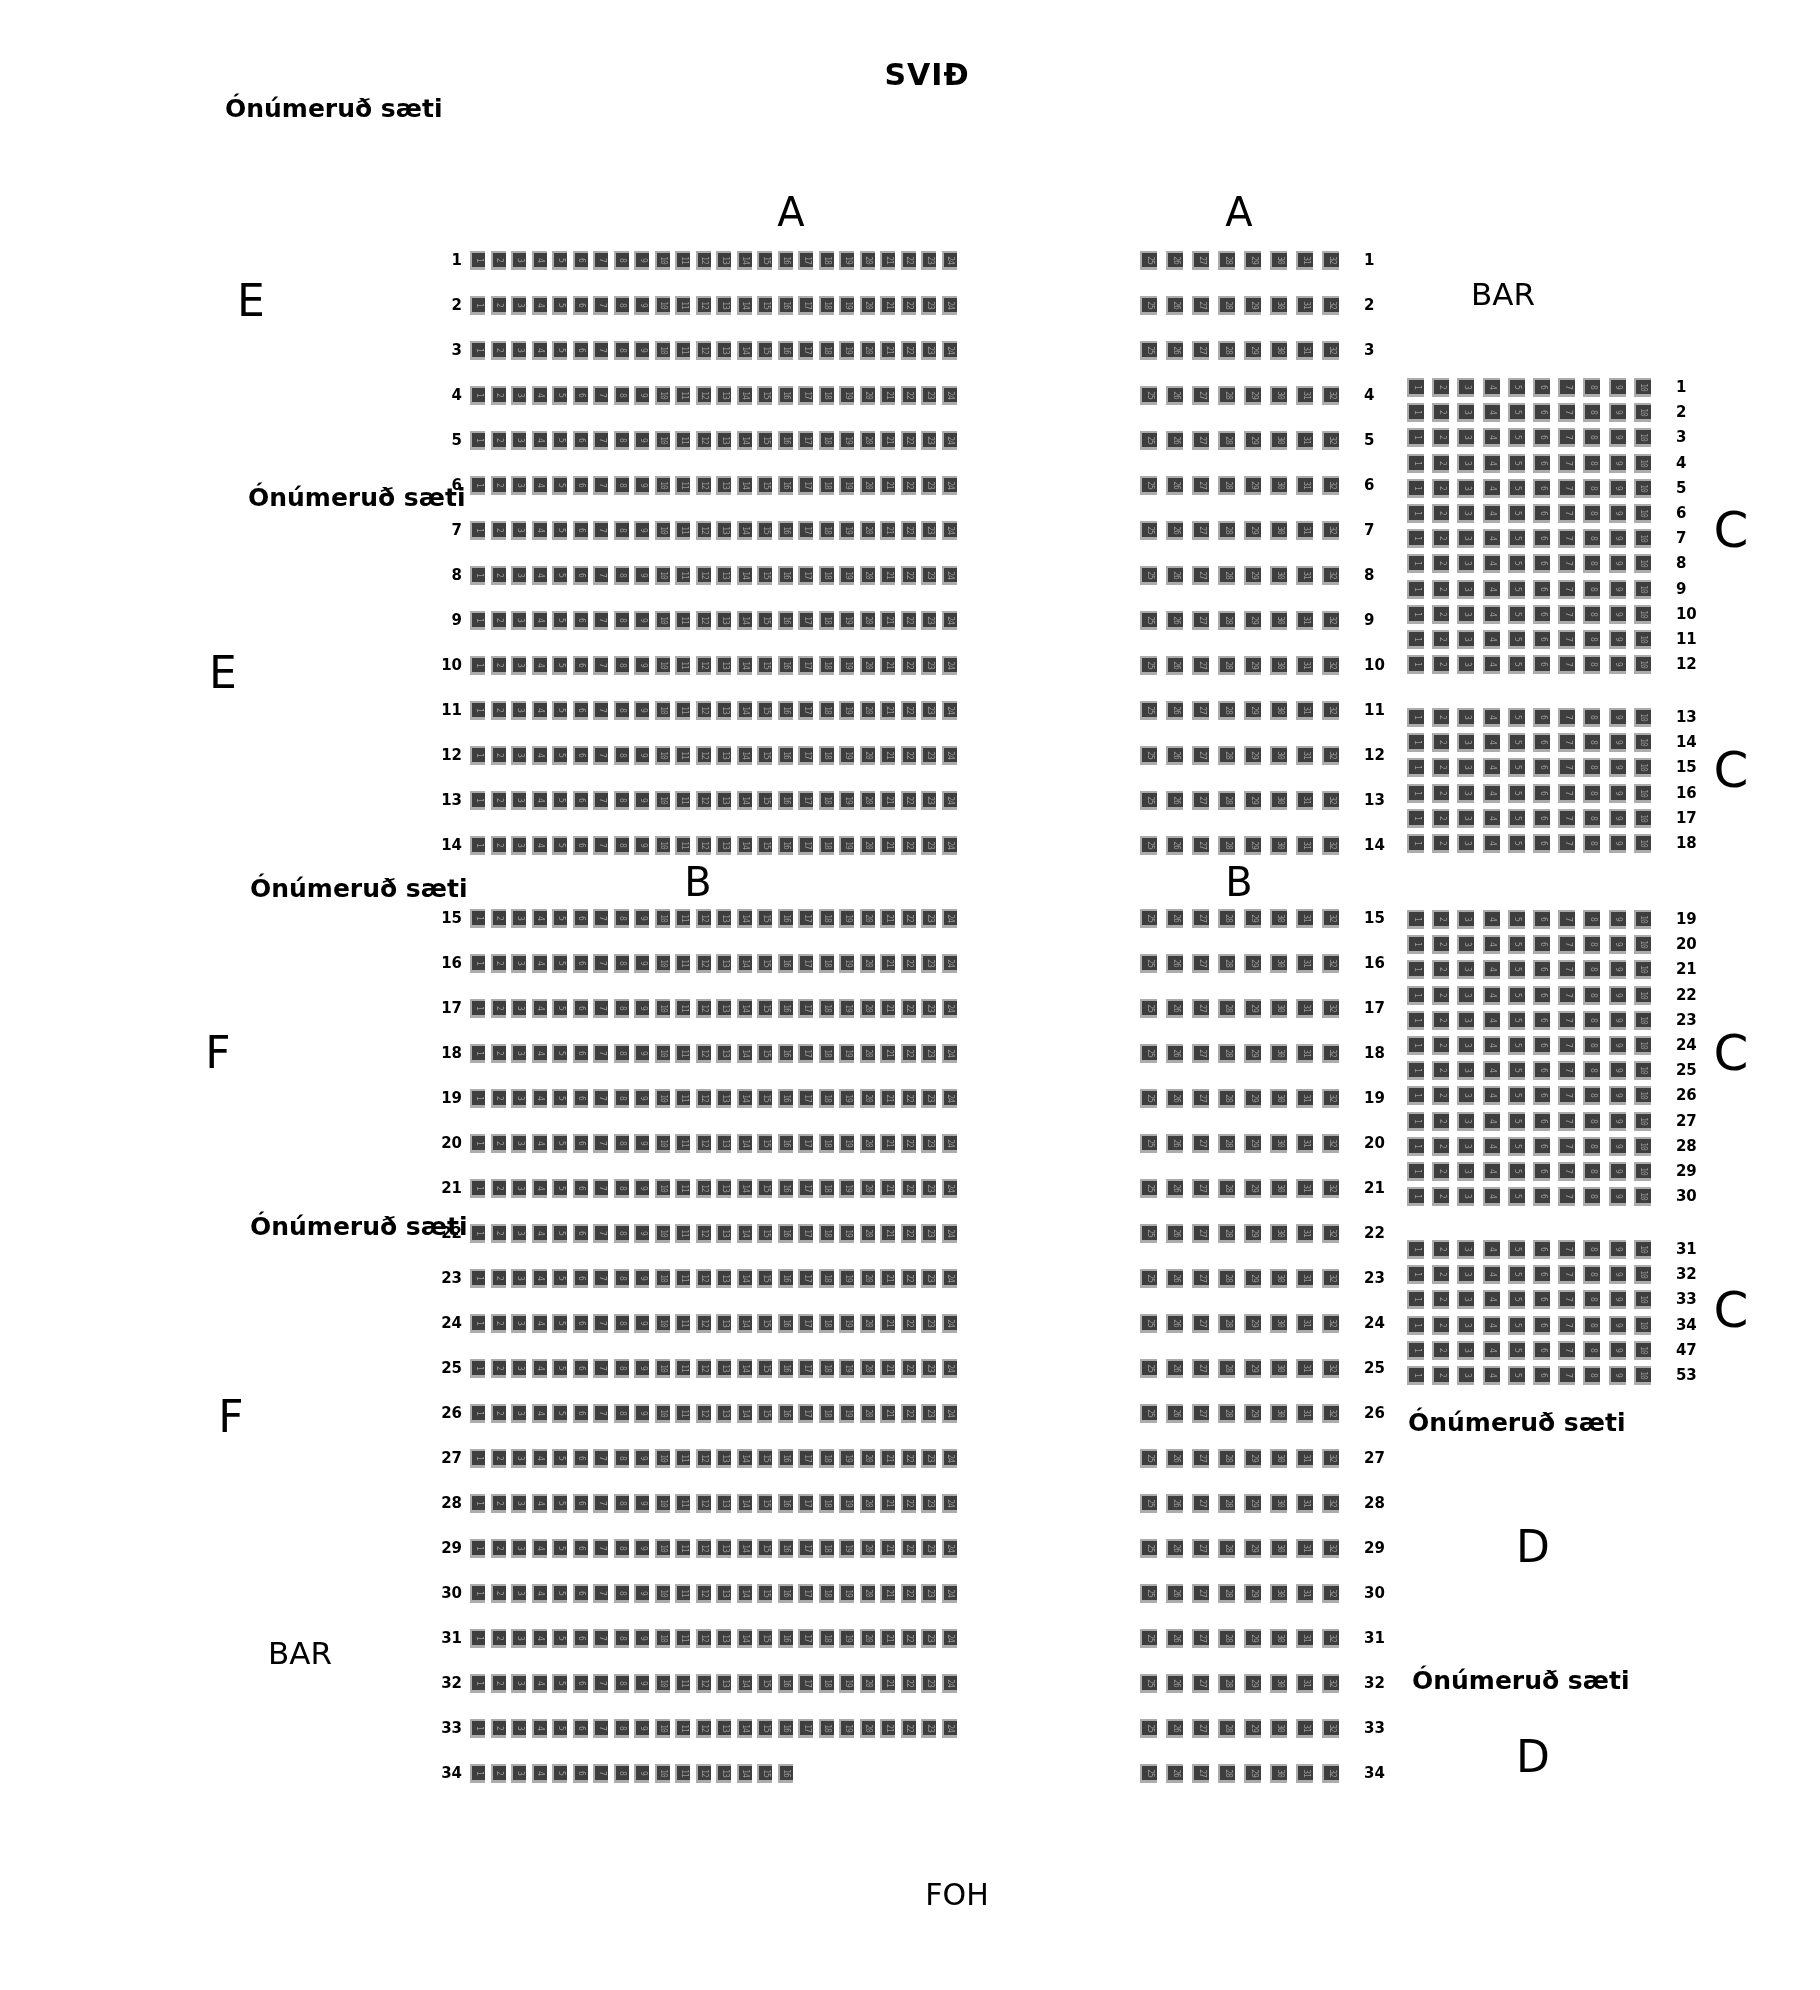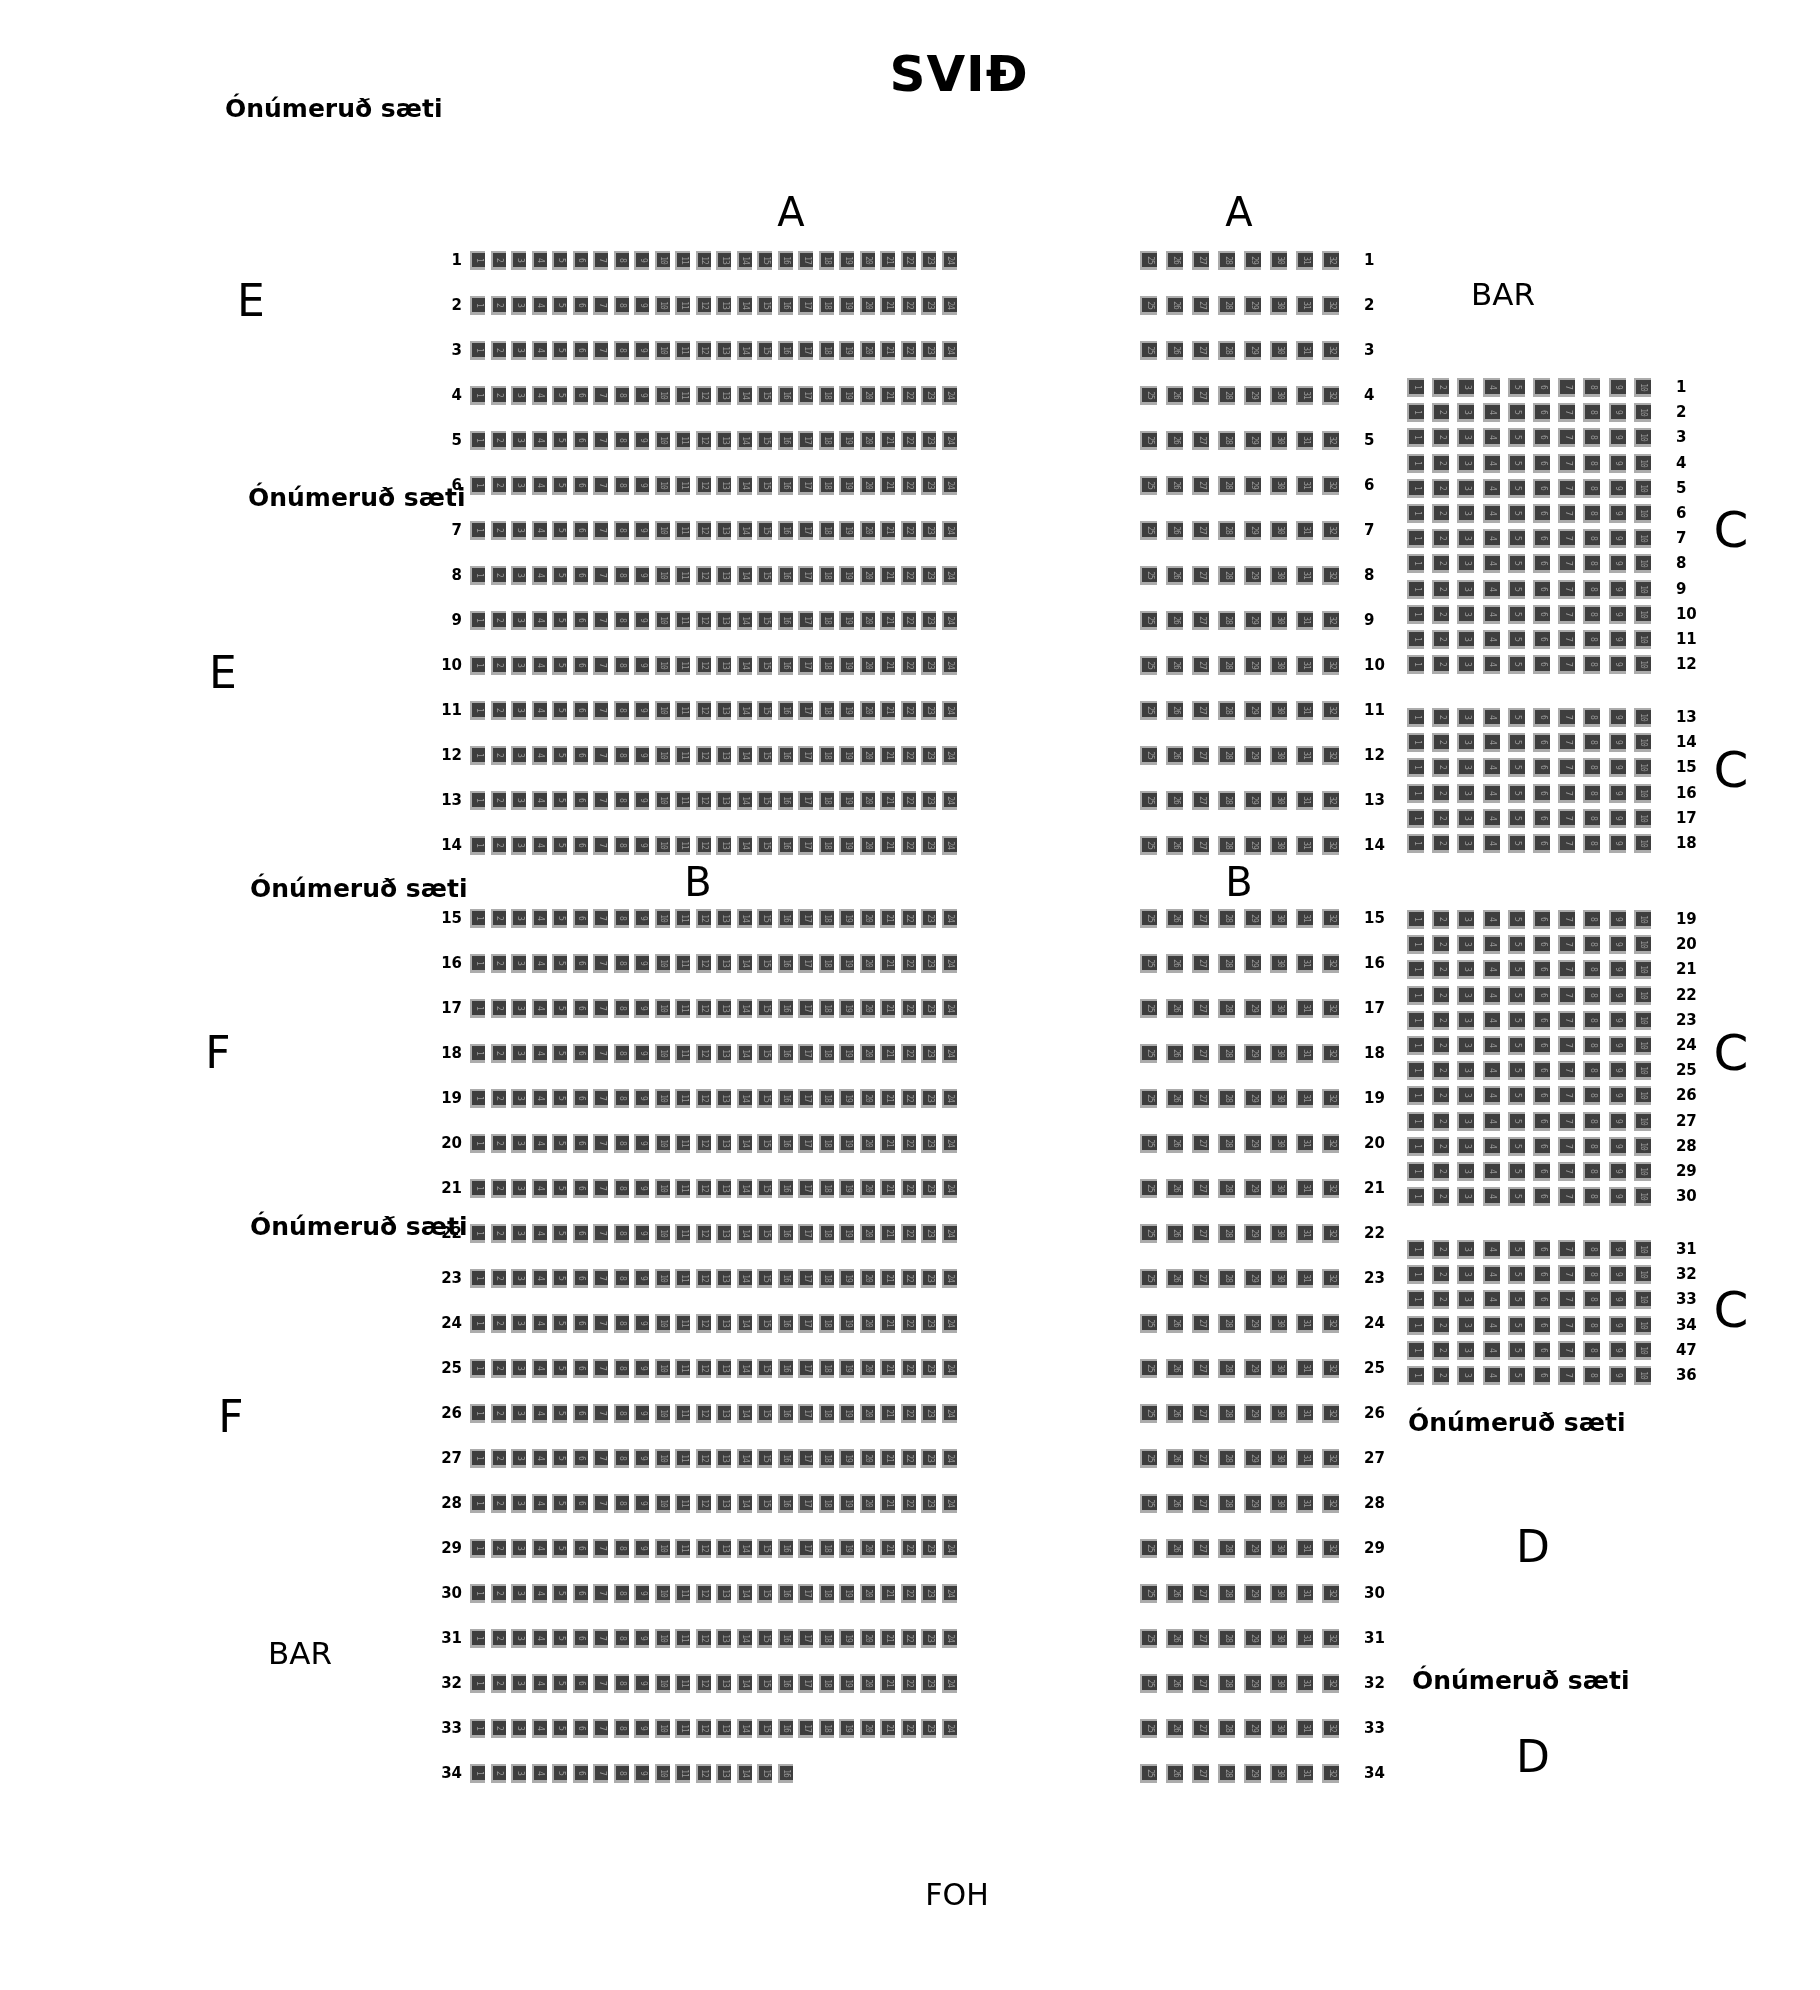--- a/index.html
+++ b/index.html
@@ -3,21 +3,21 @@
 <meta charset="utf-8">
 <style>
   html,body{margin:0;padding:0;background:#fff;}
   .canvas{
     position:relative;width:1820px;height:1990px;background:#ffffff;
     font-family:"DejaVu Sans","Liberation Sans",sans-serif;color:#000;overflow:hidden;
   }
   .abs{position:absolute;}
   .ctr{transform:translate(-50%,-50%);white-space:nowrap;}
 
-  .stage-title{font-size:50px;font-weight:600;letter-spacing:1px;margin-left:32px;}
+  .stage-title{font-size:30px;font-weight:600;letter-spacing:1px;}
   .foh{font-size:30px;font-weight:500;}
   .bar{font-size:31px;font-weight:500;}
   .unnum{font-size:25px;font-weight:600;white-space:nowrap;text-align:right;}
   .sec{font-weight:400;line-height:1;}
   .sec-ab{font-size:40px;}
   .sec-c{font-size:50px;}
   .sec-d{font-size:44px;}
   .sec-ef{font-size:44px;}
 
   .block{position:absolute;}
@@ -4718,17 +4718,17 @@
         </div>
         <div class="seat">
           <span class="sn">8</span>
         </div>
         <div class="seat">
           <span class="sn">9</span>
         </div>
         <div class="seat">
           <span class="sn">10</span>
         </div>
-        <div class="num">36</div>
+        <div class="num">53</div>
       </div>
     </div>
 
 </div>
 
 </body></html>

